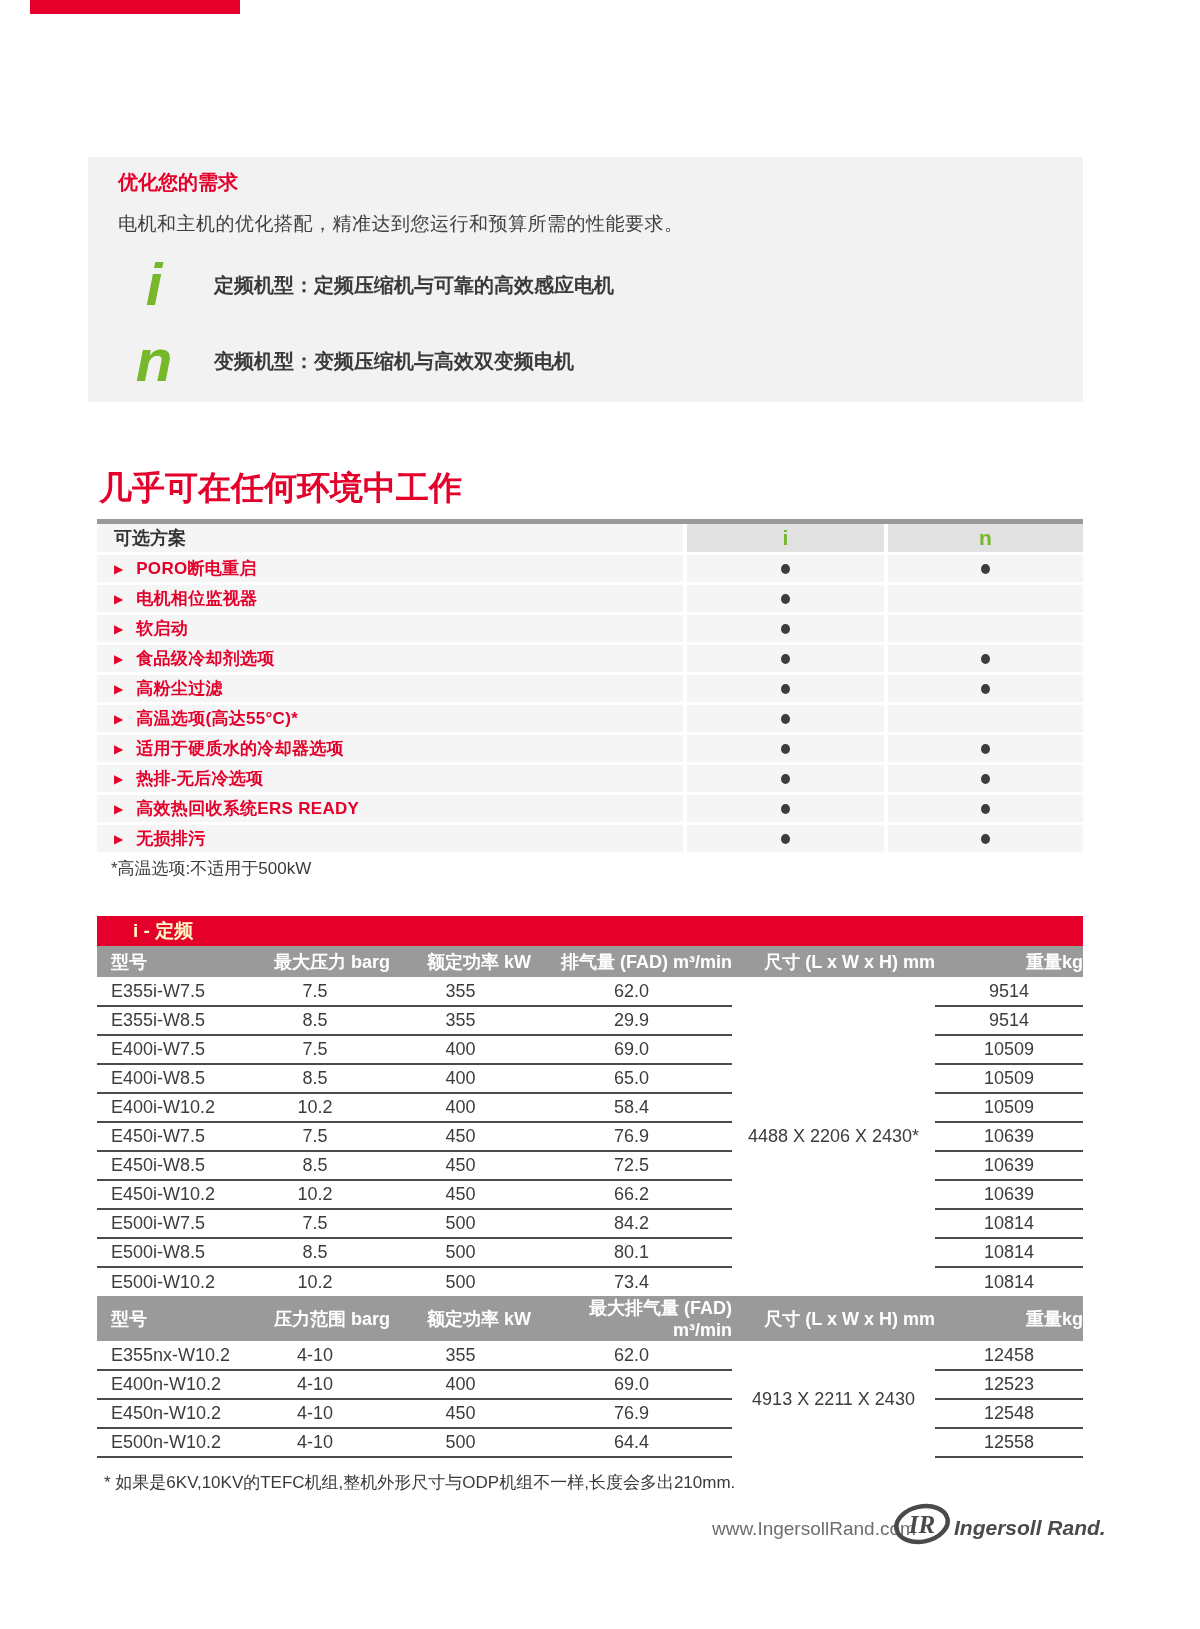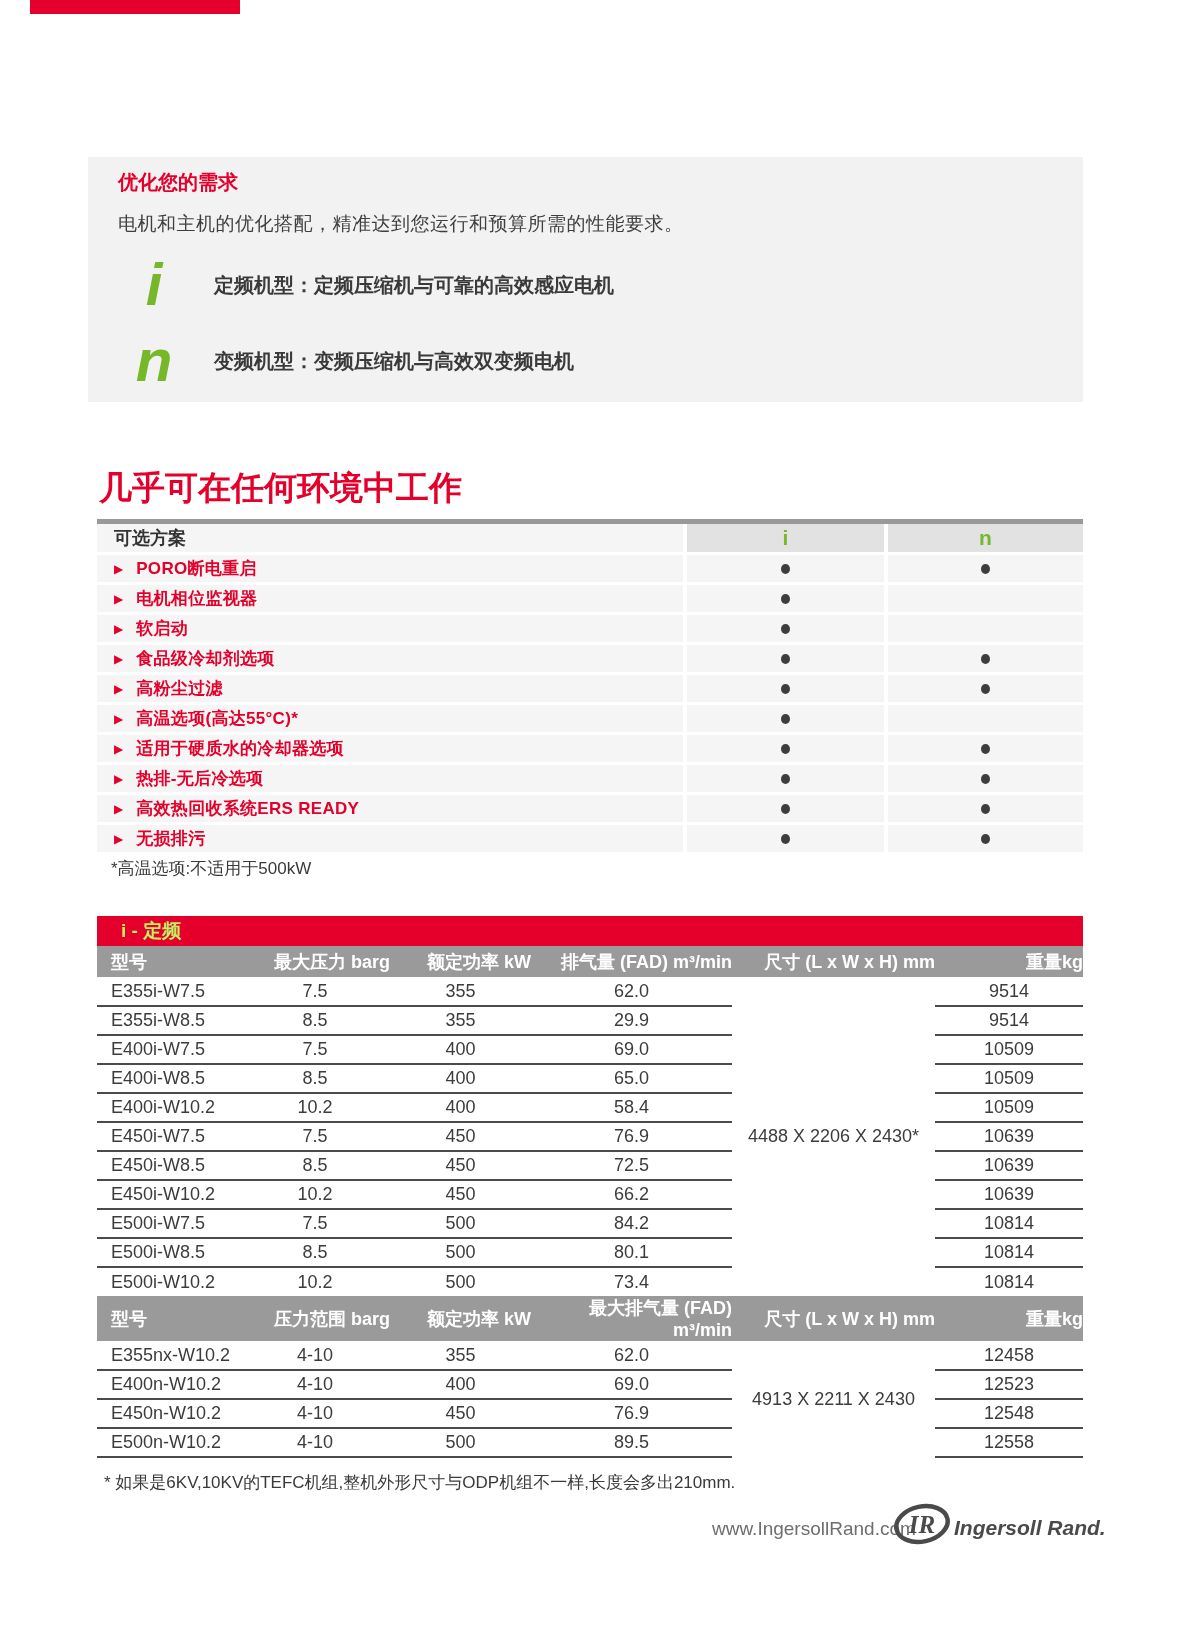--- a/index.html
+++ b/index.html
@@ -42,21 +42,21 @@
   .tri{font-size:12px; color:var(--red); margin-right:13px; line-height:1;}
   .opt-label{font-size:17px; font-weight:bold; color:var(--red); letter-spacing:0.3px;}
   .opt-mark-cell{position:relative;}
   .dot{position:absolute; left:50%; top:50%; width:9px; height:10px; margin:-5px 0 0 -4.5px; background:#3d3d3d; border-radius:50%;}
 
   .footnote{font-size:17px; color:var(--ink);}
   .fn1{position:absolute; left:91px; top:857px;margin-left:20px;}
 
   
   .tables{position:absolute; left:97px; top:916px; width:986px;}
-  .spec-band{height:30px; background:var(--red); color:#bef264; font-size:19px; font-weight:bold; line-height:30px; padding-left:24px;}
+  .spec-band{height:30px; background:var(--red); color:#fef9c3; font-size:19px; font-weight:bold; line-height:30px; padding-left:36px;}
   .spec-table{width:986px; border-collapse:collapse; table-layout:fixed;}
   .spec-table th{
     background:var(--headgray); color:#fff; font-size:18px; font-weight:bold;
     height:31px; text-align:right; font-family:"Liberation Sans","DejaVu Sans",sans-serif;
   }
   .spec-table th.c0{text-align:left; padding-left:14px;}
   .spec-table td{height:29px; font-size:18px; color:#3c3c3c; text-align:center; border-bottom:2px solid var(--rule);}
   .spec-table td.c-model{text-align:left; padding-left:14px;}
   .spec-table td.c-dim{border-bottom:none; vertical-align:middle;}
   .spec-table td.nb{border-bottom:none;}
@@ -357,21 +357,21 @@
           <td class="c-model">E450n-W10.2</td>
           <td>4-10</td>
           <td>450</td>
           <td>76.9</td>
           <td>12548</td>
         </tr>
         <tr>
           <td class="c-model">E500n-W10.2</td>
           <td>4-10</td>
           <td>500</td>
-          <td>89.5</td>
+          <td>64.4</td>
           <td>12558</td>
         </tr>
       </tbody>
   </table>
 
   <p class="footnote fn2">* 如果是6KV,10KV的TEFC机组,整机外形尺寸与ODP机组不一样,长度会多出210mm.</p>
 </div>
 
 <span class="footer-url">www.IngersollRand.com</span>
 <svg class="ir-logo" width="58" height="46" viewBox="0 0 58 46">

